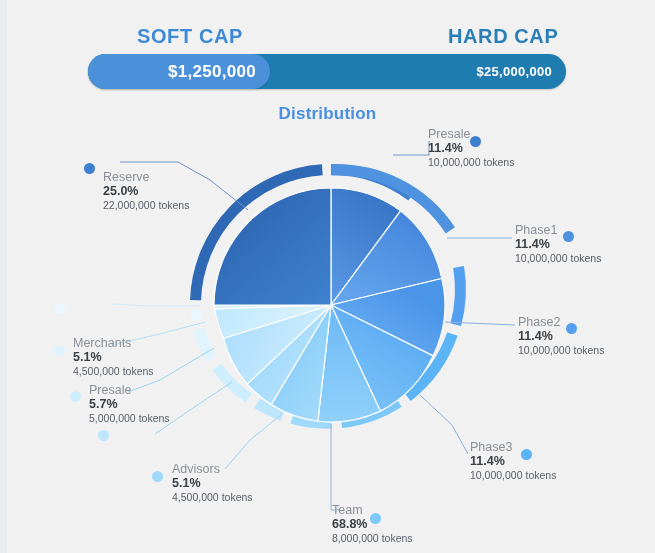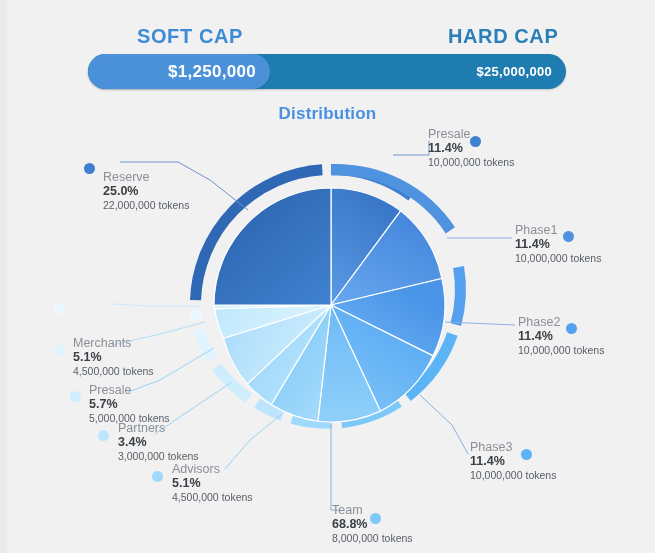--- a/index.html
+++ b/index.html
@@ -274,25 +274,20 @@
   </div>
   <div class="dot" style="left:370px; top:513px; background:#7cc8f8;"></div>
 
   <div class="callout left" style="left:172px; top:462px;">
     <span class="name">Advisors</span>
     <span class="pct">5.1%</span>
     <span class="tokens">4,500,000 tokens</span>
   </div>
   <div class="dot" style="left:152px; top:471px; background:#9fd9fb;"></div>
 
-  <div class="callout left" style="left:118px; top:421px;">
-    <span class="name">Partners</span>
-    <span class="pct">3.4%</span>
-    <span class="tokens">3,000,000 tokens</span>
-  </div>
   <div class="dot" style="left:98px; top:430px; background:#bde6fc;"></div>
 
   <div class="callout left" style="left:89px; top:383px;">
     <span class="name">Presale</span>
     <span class="pct">5.7%</span>
     <span class="tokens">5,000,000 tokens</span>
   </div>
   <div class="dot" style="left:70px; top:391px; background:#cfeefd;"></div>
 
   <div class="callout left" style="left:73px; top:336px;">

